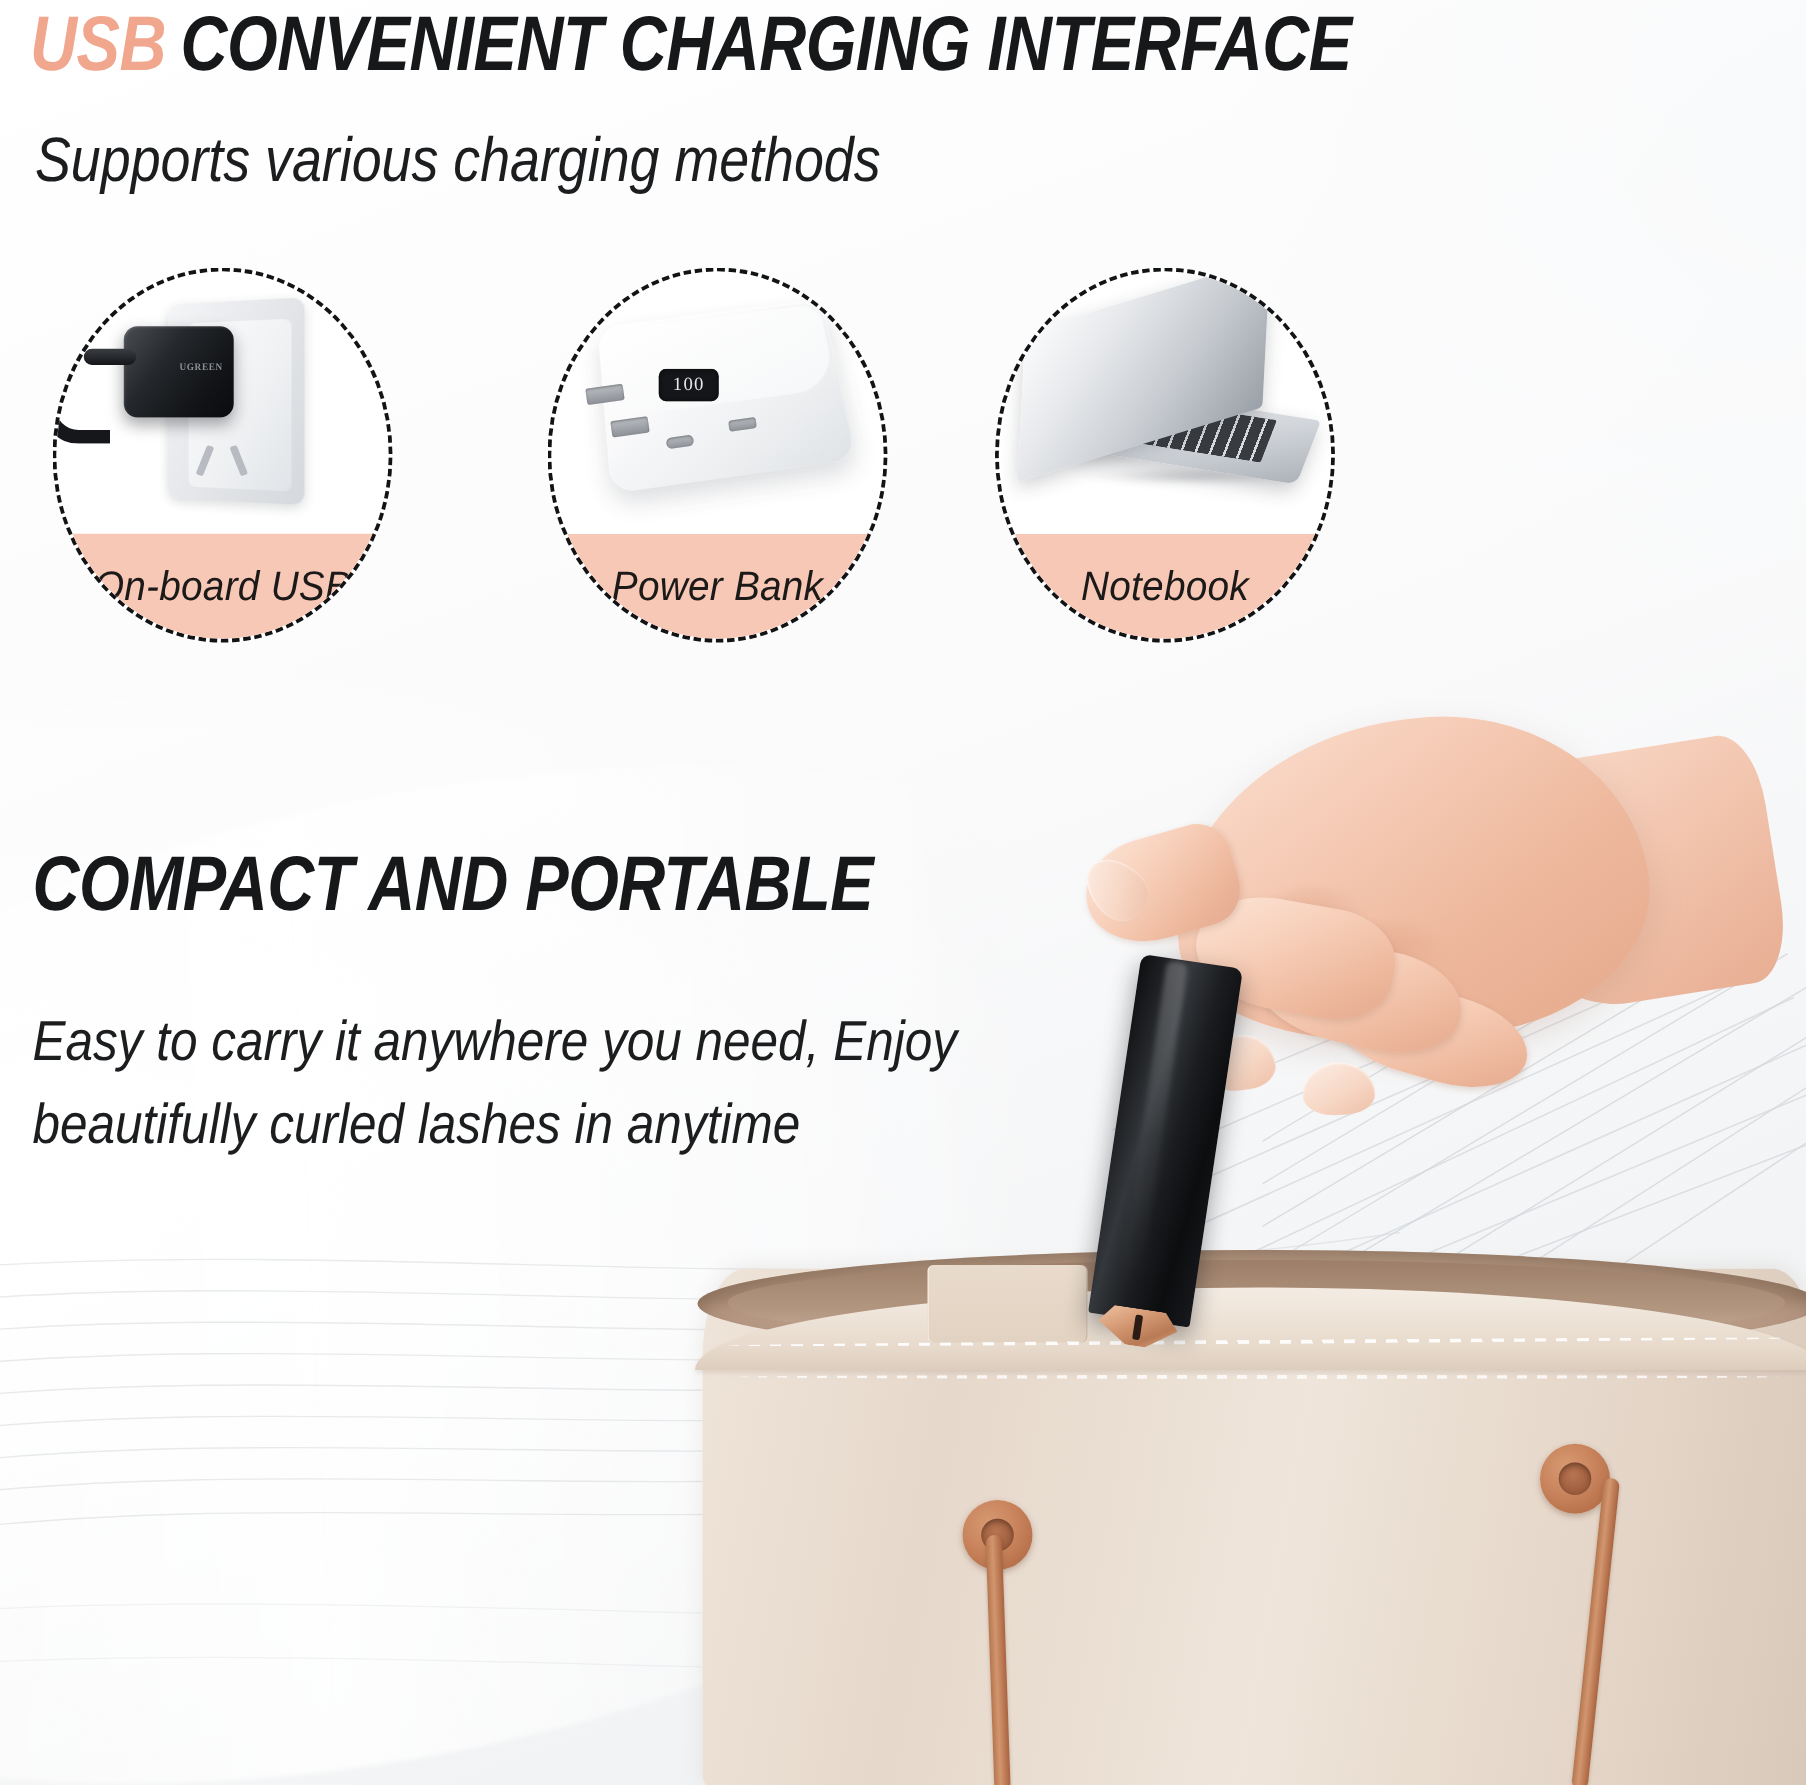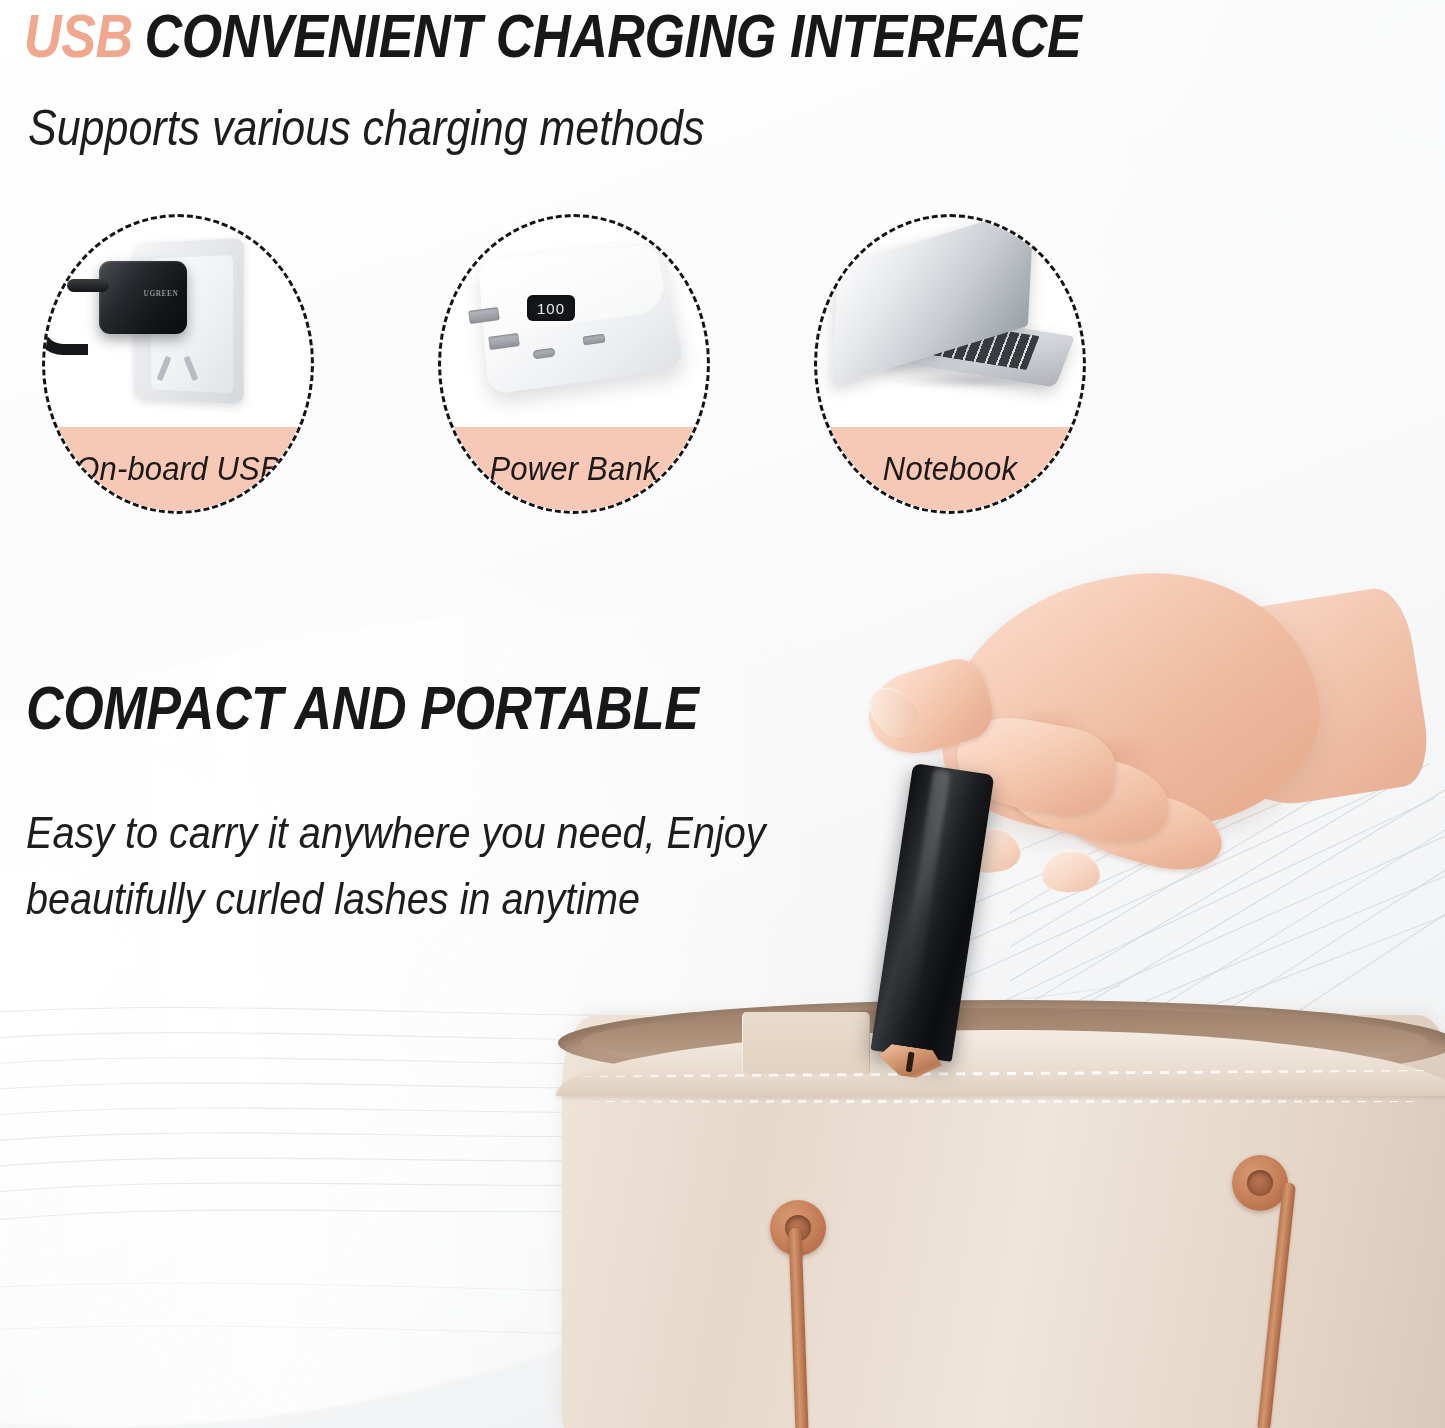--- a/index.html
+++ b/index.html
@@ -68,21 +68,21 @@
   }
 
   
   .badges { position:absolute; left:0; top:214px; width:1445px; height:310px; }
   .badge {
     position:absolute; top:0;
     width:272px; height:300px;
   }
   .badge-1 { left:42px; }
   .badge-2 { left:438px; }
-  .badge-3 { left:814px;text-align:center; }
+  .badge-3 { left:796px;text-align:center; }
 
   .badge-disc {
     position:absolute; inset:0;
     border-radius:50%;
     background:#ffffff;
     border:3px dashed #111315;
     overflow:hidden;
   }
   .badge-band {
     position:absolute; left:0; right:0; bottom:0; height:28.5%;
@@ -156,21 +156,21 @@
     background:linear-gradient(160deg,#ffffff,#f6f7f8);
   }
   .pbank-screen {
     position:absolute; left:86px; top:78px; width:48px; height:26px;
     border-radius:6px; background:#141619; overflow:hidden;
     box-shadow:inset 0 0 4px rgba(0,0,0,.7);
   }
   .pbank-screen span {
     position:absolute; inset:0;
     display:flex; align-items:center; justify-content:center;
-    font-family:Liberation Sans, sans-serif;
+    font-family:Liberation Serif, serif;
     font-size:15px; color:#e8eaec; letter-spacing:1px;
     font-style:normal;
   }
   .pbank-usb {
     position:absolute; border-radius:2px;
     background:linear-gradient(180deg,#b9bdc2,#8d9197);
     box-shadow:inset 0 1px 2px rgba(0,0,0,.35);
   }
   .usb-a1 { left:28px; top:92px; width:30px; height:13px; transform:rotate(-8deg); }
   .usb-a2 { left:48px; top:118px; width:30px; height:13px; transform:rotate(-8deg); }

